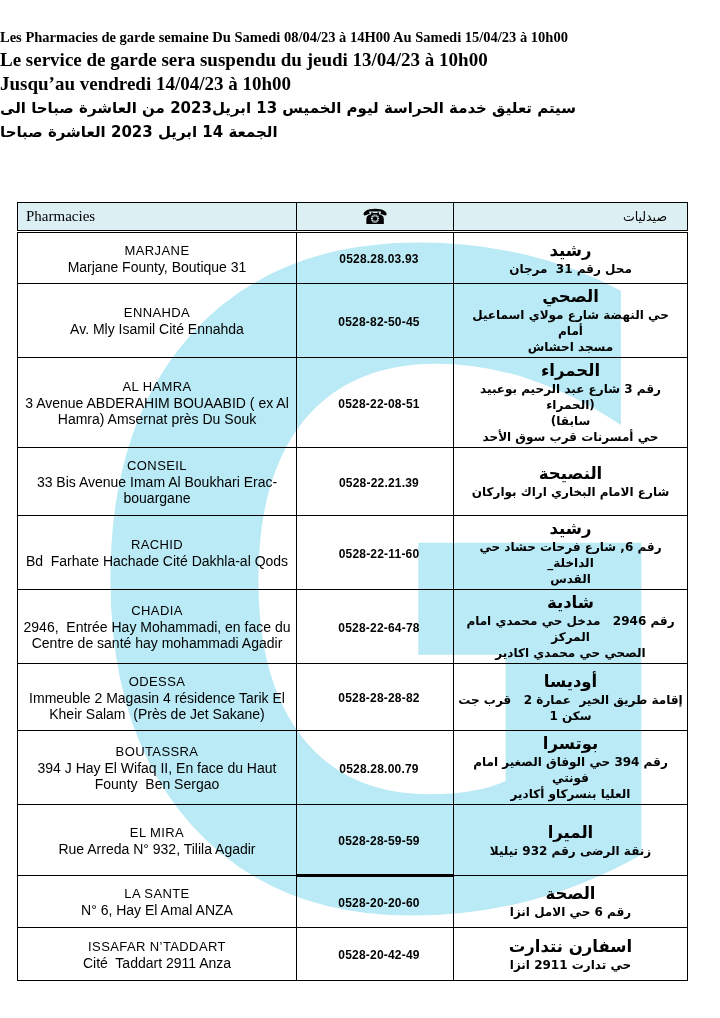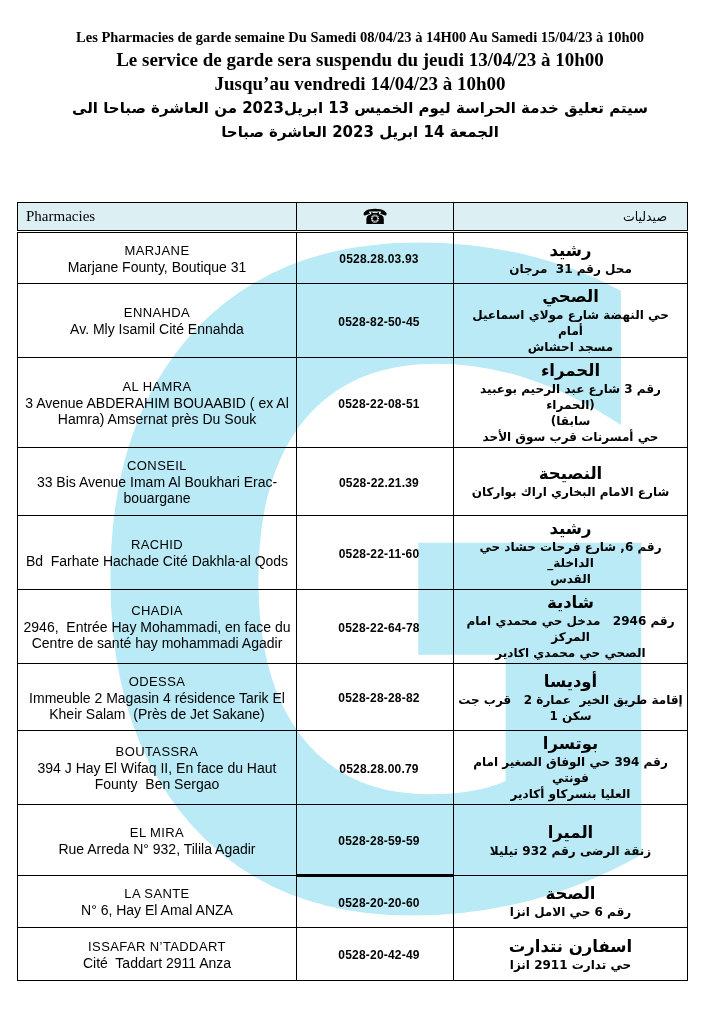--- a/index.html
+++ b/index.html
@@ -3,21 +3,21 @@
 <meta charset="utf-8">
 <style>
   html,body{margin:0;padding:0;background:#ffffff;}
   .page{
     position:relative;width:720px;height:1018px;background:#ffffff;overflow:hidden;
     font-family:"Liberation Sans",sans-serif;color:#000;
   }
   
   .watermark{position:absolute;left:0;top:0;z-index:0;}
   
-  .doc-header{position:absolute;left:0;top:26px;width:720px;text-align:center;z-index:2;}
+  .doc-header{position:absolute;left:0;top:26px;width:720px;text-align:left;z-index:2;}
   .hl{white-space:nowrap;}
   .hl-fr-sm{font-family:"Liberation Serif",serif;font-weight:bold;font-size:14.5px;line-height:22px;}
   .hl-ar-sm{font-family:"DejaVu Sans",sans-serif;font-weight:bold;font-size:13px;line-height:22px;direction:rtl;}
   .hl-fr-lg{font-family:"Liberation Serif",serif;font-weight:bold;font-size:19px;line-height:24px;}
   .hl-ar-lg{font-family:"DejaVu Sans",sans-serif;font-weight:bold;font-size:15px;line-height:24px;direction:rtl;}
   
   table.pharm{
     position:absolute;left:17px;top:202px;width:670px;z-index:1;
     border-collapse:collapse;table-layout:fixed;background:transparent;border-radius:8px;
   }

